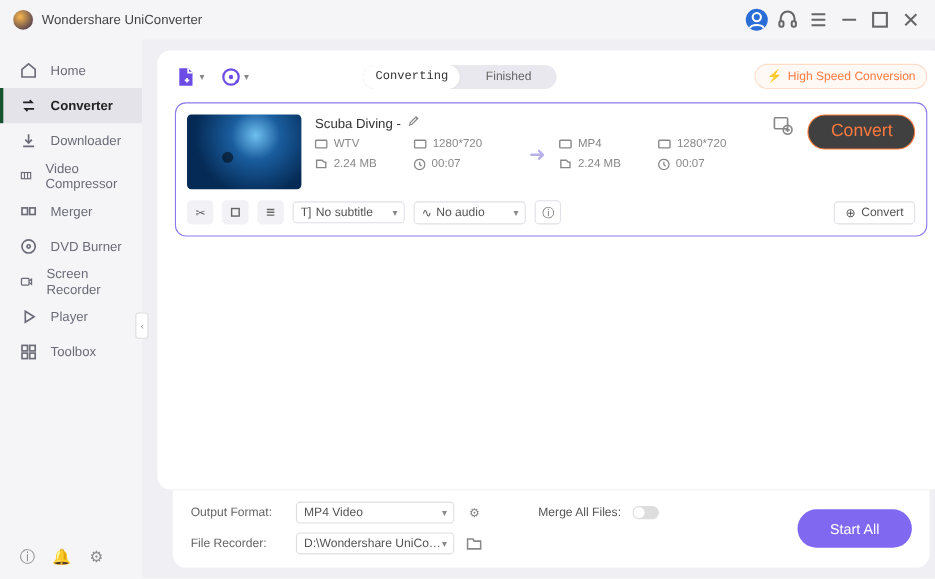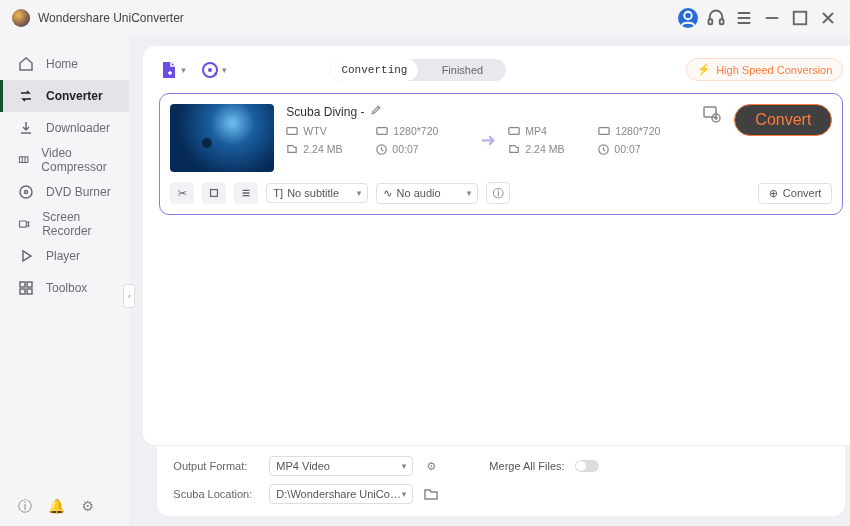--- a/index.html
+++ b/index.html
@@ -133,20 +133,29 @@
             <svg viewBox="0 0 16 16">
               <rect x="2" y="4" width="12" height="8"></rect>
               <path d="M6 4v8M10 4v8"></path>
             </svg>
           </span>
         <span>Video Compressor</span>
       </div>
       <div class="nav-item">
         <span class="icon">
             <svg viewBox="0 0 16 16">
+              <rect x="2" y="5" width="5" height="6"></rect>
+              <rect x="9" y="5" width="5" height="6"></rect>
+            </svg>
+          </span>
+        <span>Merger</span>
+      </div>
+      <div class="nav-item">
+        <span class="icon">
+            <svg viewBox="0 0 16 16">
               <circle cx="8" cy="8" r="6"></circle>
               <circle cx="8" cy="8" r="1.5"></circle>
             </svg>
           </span>
         <span>DVD Burner</span>
       </div>
       <div class="nav-item">
         <span class="icon">
             <svg viewBox="0 0 16 16">
               <rect x="2" y="4" width="9" height="8" rx="1"></rect>
@@ -325,28 +334,29 @@
             <div class="b-select">
               <span>MP4 Video</span>
               <span class="chev">▾</span>
             </div>
             <span class="ic-small">⚙</span>
             <span style="width:30px"></span>
             <span>Merge All Files:</span>
             <div class="toggle"></div>
           </div>
           <div class="brow">
-            <span class="b-label">Scuba Location:</span>
+            <span class="b-label">File Recorder:</span>
             <div class="b-select">
               <span style="white-space:nowrap;overflow:hidden;text-overflow:ellipsis">D:\Wondershare UniConverter</span>
               <span class="chev">▾</span>
             </div>
             <span class="ic-small">
                 <svg width="14" height="12" viewBox="0 0 14 12">
                   <path d="M1 2h5l1 2h6v7H1z"></path>
                 </svg>
               </span>
           </div>
         </div>
+        <button class="start-all">Start All</button>
       </div>
     </div>
   </div>
 </div>
 
 </body></html>

